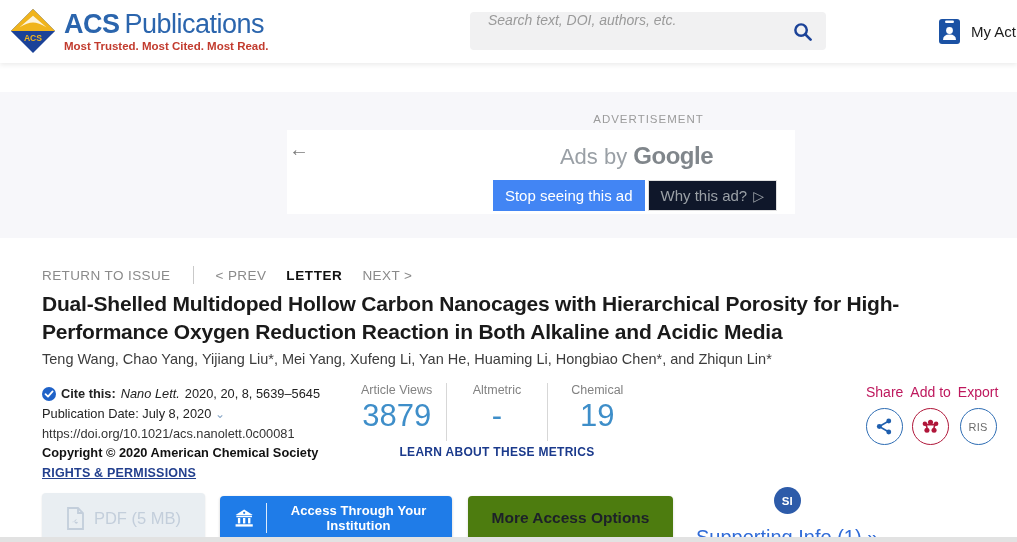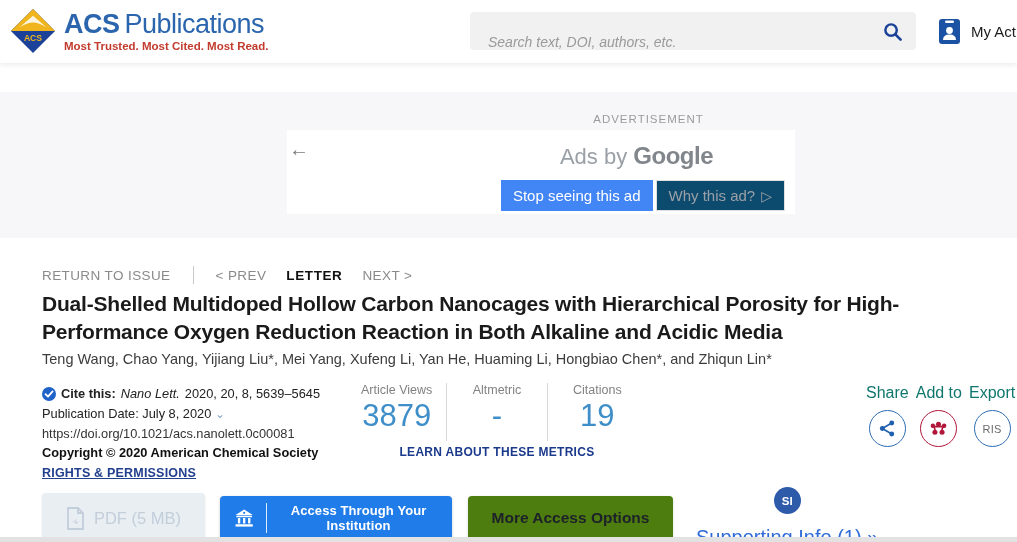--- a/index.html
+++ b/index.html
@@ -9,43 +9,43 @@
   
   .header { position:absolute; top:0; left:0; width:1017px; height:63px; background:#fff;
             box-shadow:0 2px 5px rgba(0,0,0,.08); z-index:5; }
   .logo { position:absolute; left:10px; top:8px; display:flex; align-items:flex-start; cursor:pointer; }
   .logo-mark { width:46px; height:46px; margin-right:8px; }
   .logo-text { padding-top:2px; }
   .logo-title { font-size:27px; line-height:28px; color:#2b65ad; letter-spacing:-0.5px; }
   .logo-title .acs { font-weight:bold; margin-right:5px; }
   .logo-tagline { font-size:11.5px; color:#c23b2e; font-weight:bold; margin-top:2px; }
 
-  .search-wrap { position:absolute; left:470px; top:12px; width:446px; height:38px;
-                 background:#f1f1f2; border-radius:4px; display:flex; align-items:flex-end; }
+  .search-wrap { position:absolute; left:470px; top:12px; width:356px; height:38px;
+                 background:#f1f1f2; border-radius:4px; display:flex; align-items:flex-start; }
   .search-input { flex:1; border:none; outline:none; background:transparent; padding:0 12px 0 18px;
                   font-size:14px; font-style:italic; color:#555; font-family:"Liberation Sans", sans-serif; }
   .search-input::placeholder { color:#9a9a9a; font-style:italic; }
   .search-btn { border:none; background:transparent; padding:0 14px; cursor:pointer; height:100%; display:flex; align-items:center; }
 
   .account { position:absolute; left:938px; top:18px; display:flex; align-items:center; gap:10px; cursor:pointer; }
   .account-label { font-size:15px; color:#1d1d1d; white-space:nowrap; }
 
   
   .ad-strip { position:absolute; top:92px; left:0; width:1017px; height:146px; background:#f7f7fa; }
   .ad-label { position:absolute; top:21px; left:0; width:100%; text-align:center; padding-left:280px;
               font-size:11.5px; letter-spacing:1px; color:#9b9b9b; }
   .ad-label-inner{ display:inline-block; }
   .ad-box { position:absolute; left:287px; top:38px; width:508px; height:84px; background:#fff; }
   .ad-arrow { position:absolute; left:2px; top:8px; font-size:20px; color:#7b7b7b; cursor:pointer; }
   .ads-by { position:absolute; right:82px; top:12px; font-size:22px; color:#9aa0a6; }
   .ads-by .google { color:#80868b; font-weight:bold; letter-spacing:-0.5px; font-size:24px; }
-  .ad-buttons { position:absolute; right:10px; bottom:3px; display:flex; }
+  .ad-buttons { position:absolute; right:18px; bottom:3px; display:flex; }
   .stop-ad-btn { background:#4285f4; color:#fff; border:none; font-size:15px; padding:6px 12px;
                  cursor:pointer; font-family:"Liberation Sans", sans-serif; }
-  .why-ad-btn { background:#0c4a6e; color:#9aa0a6; border:1px solid #e0e0e0; font-size:15px; padding:6px 12px;
+  .why-ad-btn { background:#0f172a; color:#9aa0a6; border:1px solid #e0e0e0; font-size:15px; padding:6px 12px;
                 margin-left:3px; cursor:pointer; display:flex; align-items:center; gap:6px;
                 font-family:"Liberation Sans", sans-serif; }
   .adchoices { font-size:14px; color:#9aa0a6; }
 
   
   .article-nav { position:absolute; top:266px; left:42px; display:flex; align-items:center;
                  font-size:13.5px; letter-spacing:0.4px; color:#8a8a8a; }
   .article-nav .navlink { cursor:pointer; }
   .nav-divider { width:1px; height:18px; background:#c9c9c9; margin:0 22px; }
   .nav-prev { margin-right:20px; }
@@ -73,21 +73,21 @@
   .metrics-row { display:flex; }
   .metric { flex:1; padding:0 6px 8px 6px; }
   .metric + .metric { border-left:1px solid #d7d7d7; }
   .metric-label { font-size:12.5px; color:#828282; margin-bottom:2px; white-space:nowrap; }
   .metric-value { font-size:31px; color:#3e8ec9; line-height:34px; }
   .learn-link { margin-top:4px; font-size:12px; font-weight:bold; color:#1b3a8c; letter-spacing:0.3px; cursor:pointer; }
 
   
   .actions { position:absolute; top:384px; left:866px; display:flex; gap:7px; }
   .action { display:flex; flex-direction:column; align-items:center; gap:8px; }
-  .action-label { font-size:16px; color:#0f766e; }
+  .action-label { font-size:14px; color:#be185d; }
   .action-circle { width:37px; height:37px; border-radius:50%; background:#fff; display:flex;
                    align-items:center; justify-content:center; cursor:pointer; }
   .circle-blue { border:1.5px solid #2e6db4; }
   .circle-red  { border:1.5px solid #b0173a; }
   .ris-text { font-size:11px; color:#6b6b6b; letter-spacing:0.3px; }
 
   
   .access-row { position:absolute; top:487px; left:42px; display:flex; align-items:center; }
   .pdf-btn { width:163px; height:51px; background:#e9eef2; border:none; border-radius:4px;
              color:#c3cedb; font-size:16.5px; display:flex; align-items:center; justify-content:center;
@@ -204,21 +204,21 @@
     <div class="metrics-row">
       <div class="metric">
         <div class="metric-label">Article Views</div>
         <div class="metric-value">3879</div>
       </div>
       <div class="metric">
         <div class="metric-label">Altmetric</div>
         <div class="metric-value">-</div>
       </div>
       <div class="metric">
-        <div class="metric-label">Citations</div>
+        <div class="metric-label">Chemical</div>
         <div class="metric-value">19</div>
       </div>
     </div>
     <div class="learn-link">LEARN ABOUT THESE METRICS</div>
   </div>
 
   <div class="actions">
     <div class="action">
       <span class="action-label">Share</span>
       <span class="action-circle circle-blue">

